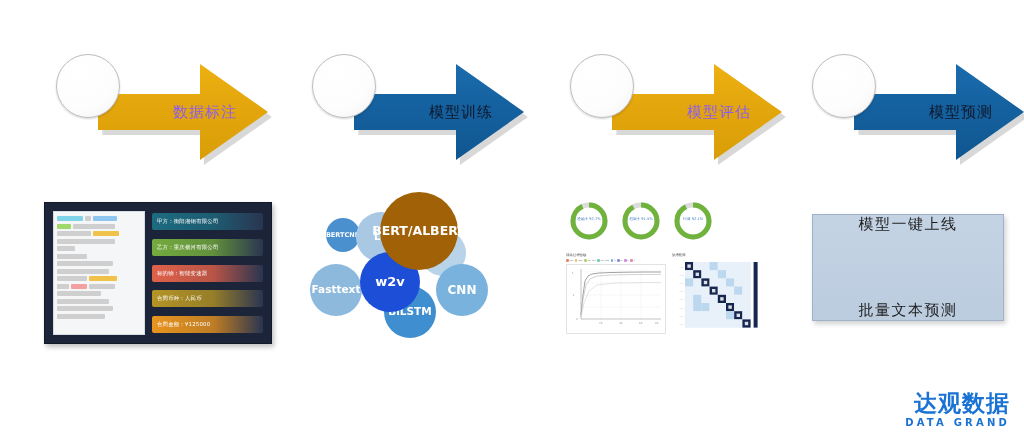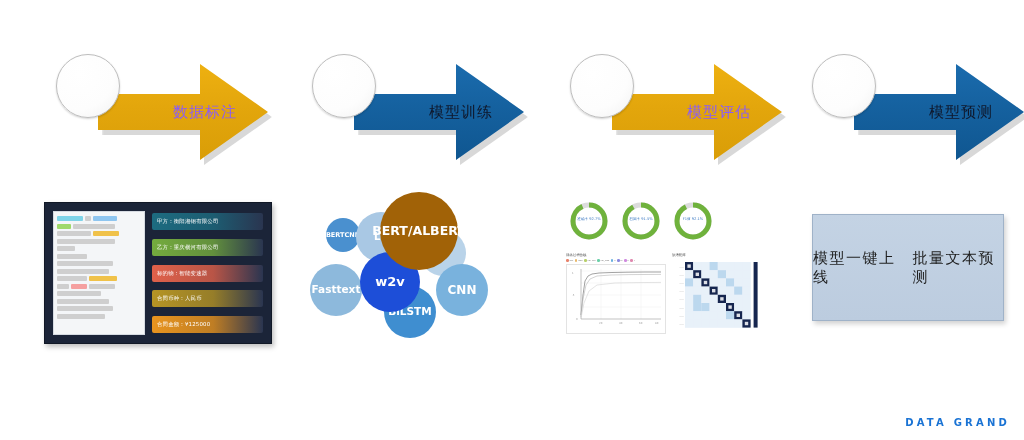--- a/index.html
+++ b/index.html
@@ -101,21 +101,21 @@
   .legend-dot{width:2.5px;height:2.5px;border-radius:50%;display:inline-block;}
   .linechart{border:1px solid #e3e3e3;background:#fff;}
   .cm-wrap{border:0;}
 
   
   .panel4{
     position:absolute;left:812px;top:214px;width:190px;height:105px;
     background:linear-gradient(180deg,#c4d3e4 0%,#bcccdf 100%);
     border:1px solid #9fb2c8;
     box-shadow:2px 3px 5px rgba(0,0,0,.18);
-    display:flex;flex-direction:row;align-items:center;justify-content:space-between;gap:9px;
+    display:flex;flex-direction:column;align-items:center;justify-content:space-between;gap:9px;
   }
   .deploy-line{
     font-family:"DejaVu Serif","Liberation Serif",serif;
     font-size:15px;color:#1d1d1d;letter-spacing:1.5px;
   }
 
   
   .logo{position:absolute;right:14px;bottom:12px;text-align:right;}
   .logo-cn{
     font-size:23px;font-weight:bold;color:#1a73d4;letter-spacing:1px;
@@ -450,16 +450,17 @@
       </div>
     </div>
   </div>
 
   <div class="panel4">
     <div class="deploy-line">模型一键上线</div>
     <div class="deploy-line">批量文本预测</div>
   </div>
 
   <div class="logo">
+    <div class="logo-cn">达观数据</div>
     <div class="logo-en">DATA GRAND</div>
   </div>
 
 </div>
 
 </body></html>

